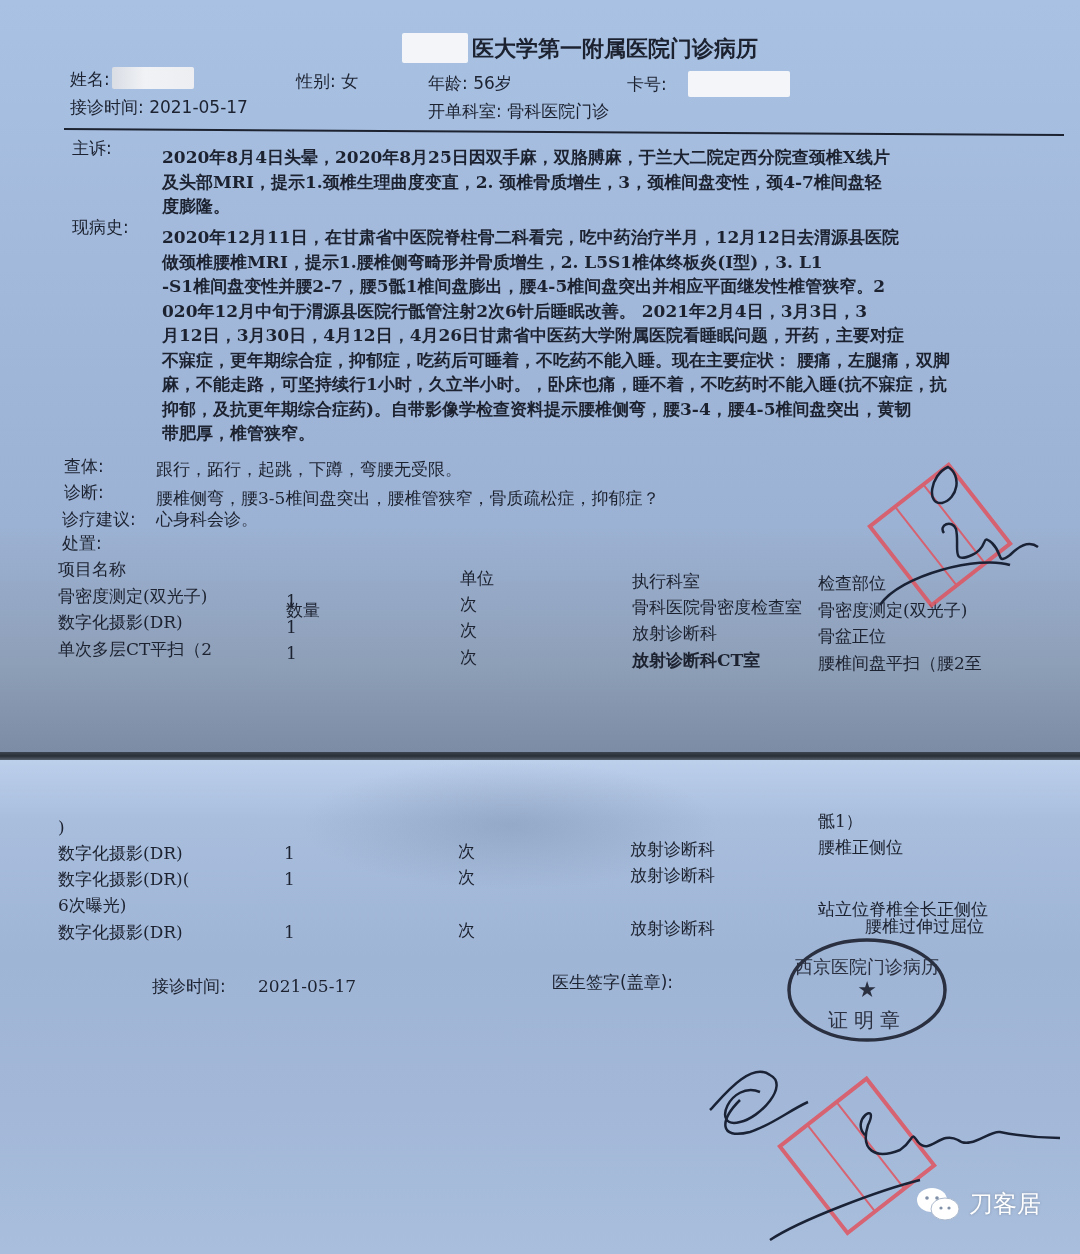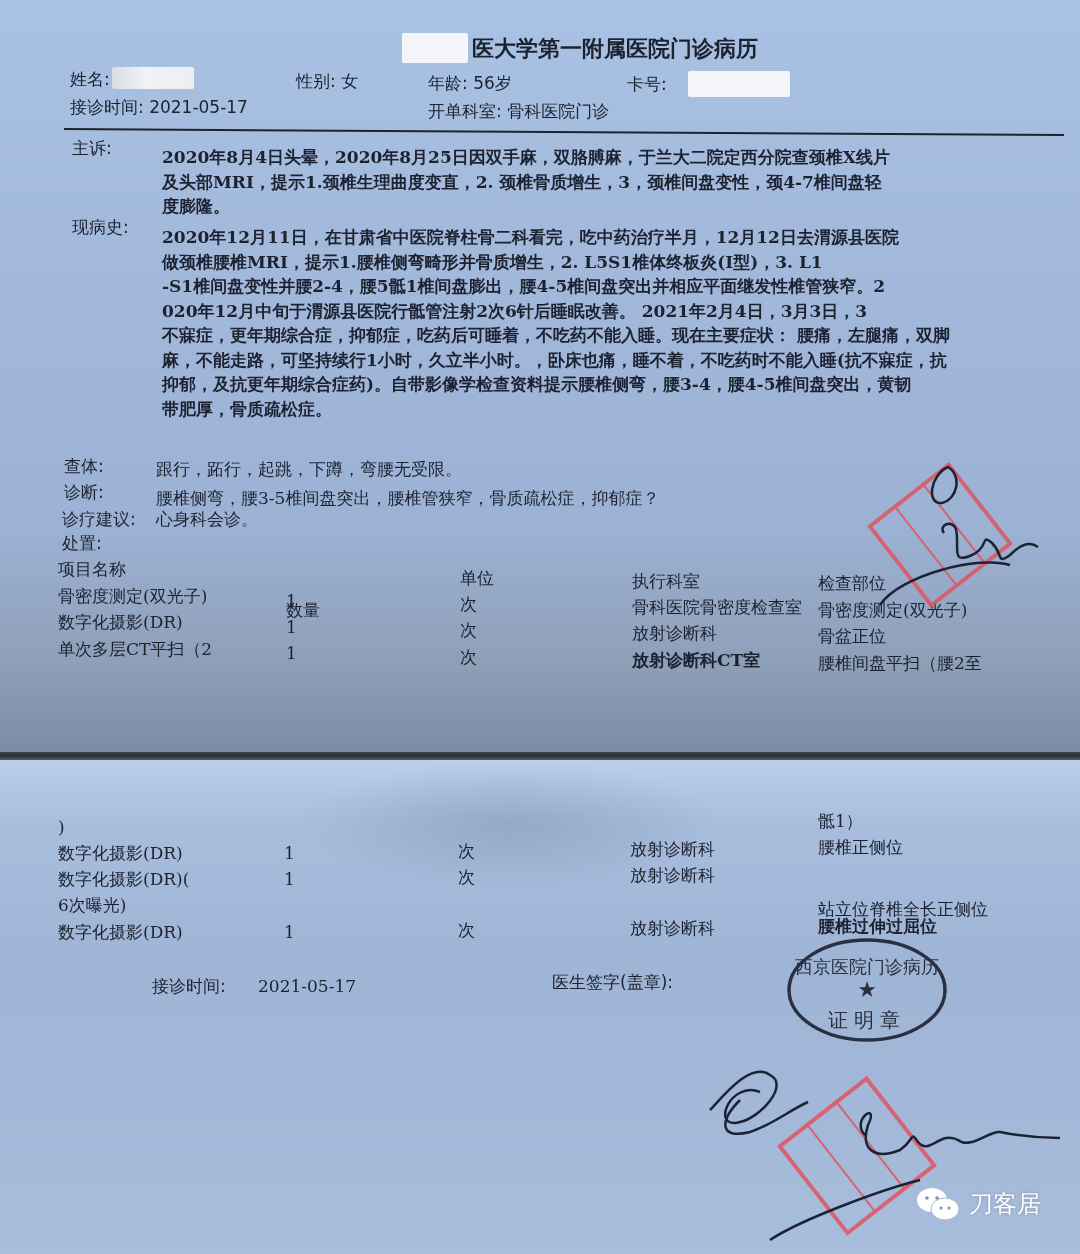--- a/index.html
+++ b/index.html
@@ -66,26 +66,27 @@
 <div class="para" style="left:162px;top:145px;">
   <div>2020年8月4日头晕，2020年8月25日因双手麻，双胳膊麻，于兰大二院定西分院查颈椎X线片</div>
   <div>及头部MRI，提示1.颈椎生理曲度变直，2. 颈椎骨质增生，3，颈椎间盘变性，颈4-7椎间盘轻</div>
   <div>度膨隆。</div>
 </div>
 
 <div class="t lbl" style="left:72px;top:216px;">现病史:</div>
 <div class="para" style="left:162px;top:225px;">
   <div>2020年12月11日，在甘肃省中医院脊柱骨二科看完，吃中药治疗半月，12月12日去渭源县医院</div>
   <div>做颈椎腰椎MRI，提示1.腰椎侧弯畸形并骨质增生，2. L5S1椎体终板炎(I型)，3. L1</div>
-  <div>-S1椎间盘变性并腰2-4，腰5骶1椎间盘膨出，腰4-5椎间盘突出并相应平面继发性椎管狭窄。2</div>
+  <div>-S1椎间盘变性并腰2-7，腰5骶1椎间盘膨出，腰4-5椎间盘突出并相应平面继发性椎管狭窄。2</div>
   <div>020年12月中旬于渭源县医院行骶管注射2次6针后睡眠改善。 2021年2月4日，3月3日，3</div>
+  <div>月12日，3月30日，4月12日，4月26日甘肃省中医药大学附属医院看睡眠问题，开药，主要对症</div>
   <div>不寐症，更年期综合症，抑郁症，吃药后可睡着，不吃药不能入睡。现在主要症状： 腰痛，左腿痛，双脚</div>
   <div>麻，不能走路，可坚持续行1小时，久立半小时。，卧床也痛，睡不着，不吃药时不能入睡(抗不寐症，抗</div>
   <div>抑郁，及抗更年期综合症药)。自带影像学检查资料提示腰椎侧弯，腰3-4，腰4-5椎间盘突出，黄韧</div>
-  <div>带肥厚，骨质疏松症。</div>
+  <div>带肥厚，椎管狭窄。</div>
 </div>
 
 <div class="t lbl" style="left:64px;top:455px;">查体:</div>
 <div class="t" style="left:156px;top:458px;">跟行，跖行，起跳，下蹲，弯腰无受限。</div>
 <div class="t lbl" style="left:64px;top:481px;">诊断:</div>
 <div class="t" style="left:156px;top:487px;">腰椎侧弯，腰3-5椎间盘突出，腰椎管狭窄，骨质疏松症，抑郁症？</div>
 <div class="t lbl" style="left:62px;top:508px;">诊疗建议:</div>
 <div class="t" style="left:156px;top:508px;">心身科会诊。</div>
 <div class="t lbl" style="left:62px;top:532px;">处置:</div>
 
@@ -126,21 +127,21 @@
 <div class="t" style="left:58px;top:894px;">6次曝光)</div>
 <div class="t" style="left:284px;top:868px;">1</div>
 <div class="t" style="left:458px;top:866px;">次</div>
 <div class="t" style="left:630px;top:864px;">放射诊断科</div>
 <div class="t" style="left:818px;top:862px;margin-top:36px;">站立位脊椎全长正侧位</div>
 
 <div class="t" style="left:58px;top:921px;">数字化摄影(DR)</div>
 <div class="t" style="left:284px;top:921px;">1</div>
 <div class="t" style="left:458px;top:919px;">次</div>
 <div class="t" style="left:630px;top:917px;">放射诊断科</div>
-<div class="t" style="left:818px;top:915px;font-weight:bold;">腰椎过伸过屈位</div>
+<div class="t" style="left:865px;top:915px;">腰椎过伸过屈位</div>
 
 <div class="t lbl" style="left:152px;top:975px;">接诊时间:</div>
 <div class="t" style="left:258px;top:975px;">2021-05-17</div>
 <div class="t lbl" style="left:552px;top:971px;">医生签字(盖章):</div>
 
 <svg class="stamp-svg" style="left:860px;top:455px;" width="220" height="160" viewBox="0 0 220 160">
   <g transform="rotate(-38 80 80)" fill="none" stroke="#e05560" stroke-width="4" opacity="0.85">
     <rect x="30" y="30" width="100" height="100"></rect>
     <line x1="62" y1="30" x2="62" y2="130" stroke-width="2"></line>
     <line x1="98" y1="30" x2="98" y2="130" stroke-width="2"></line>

